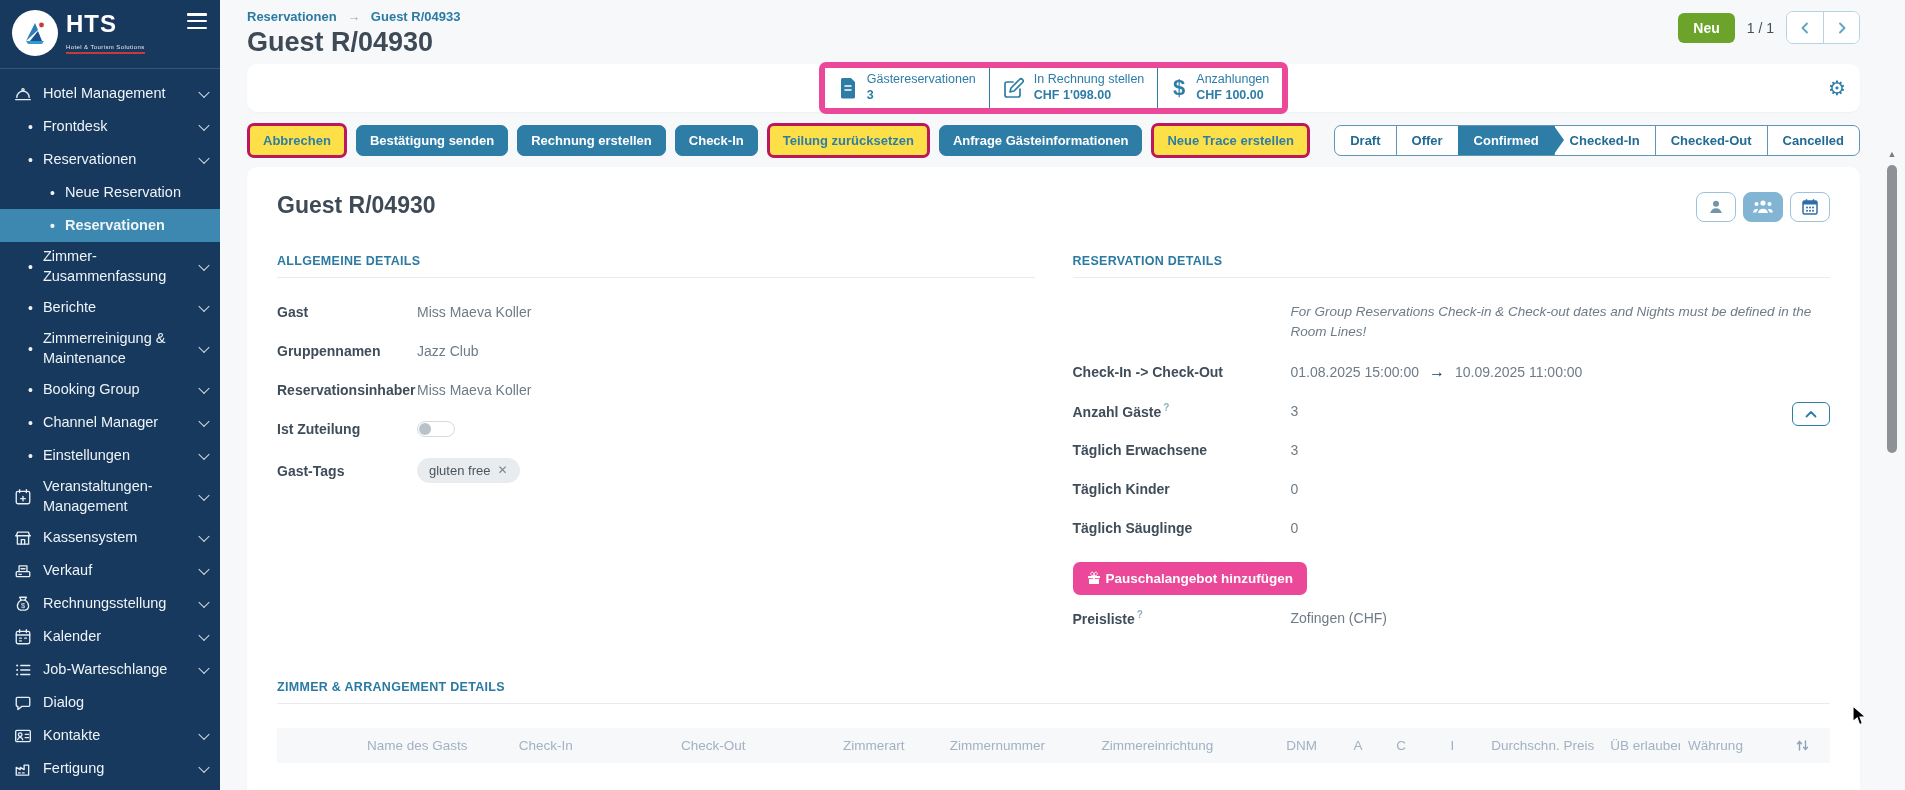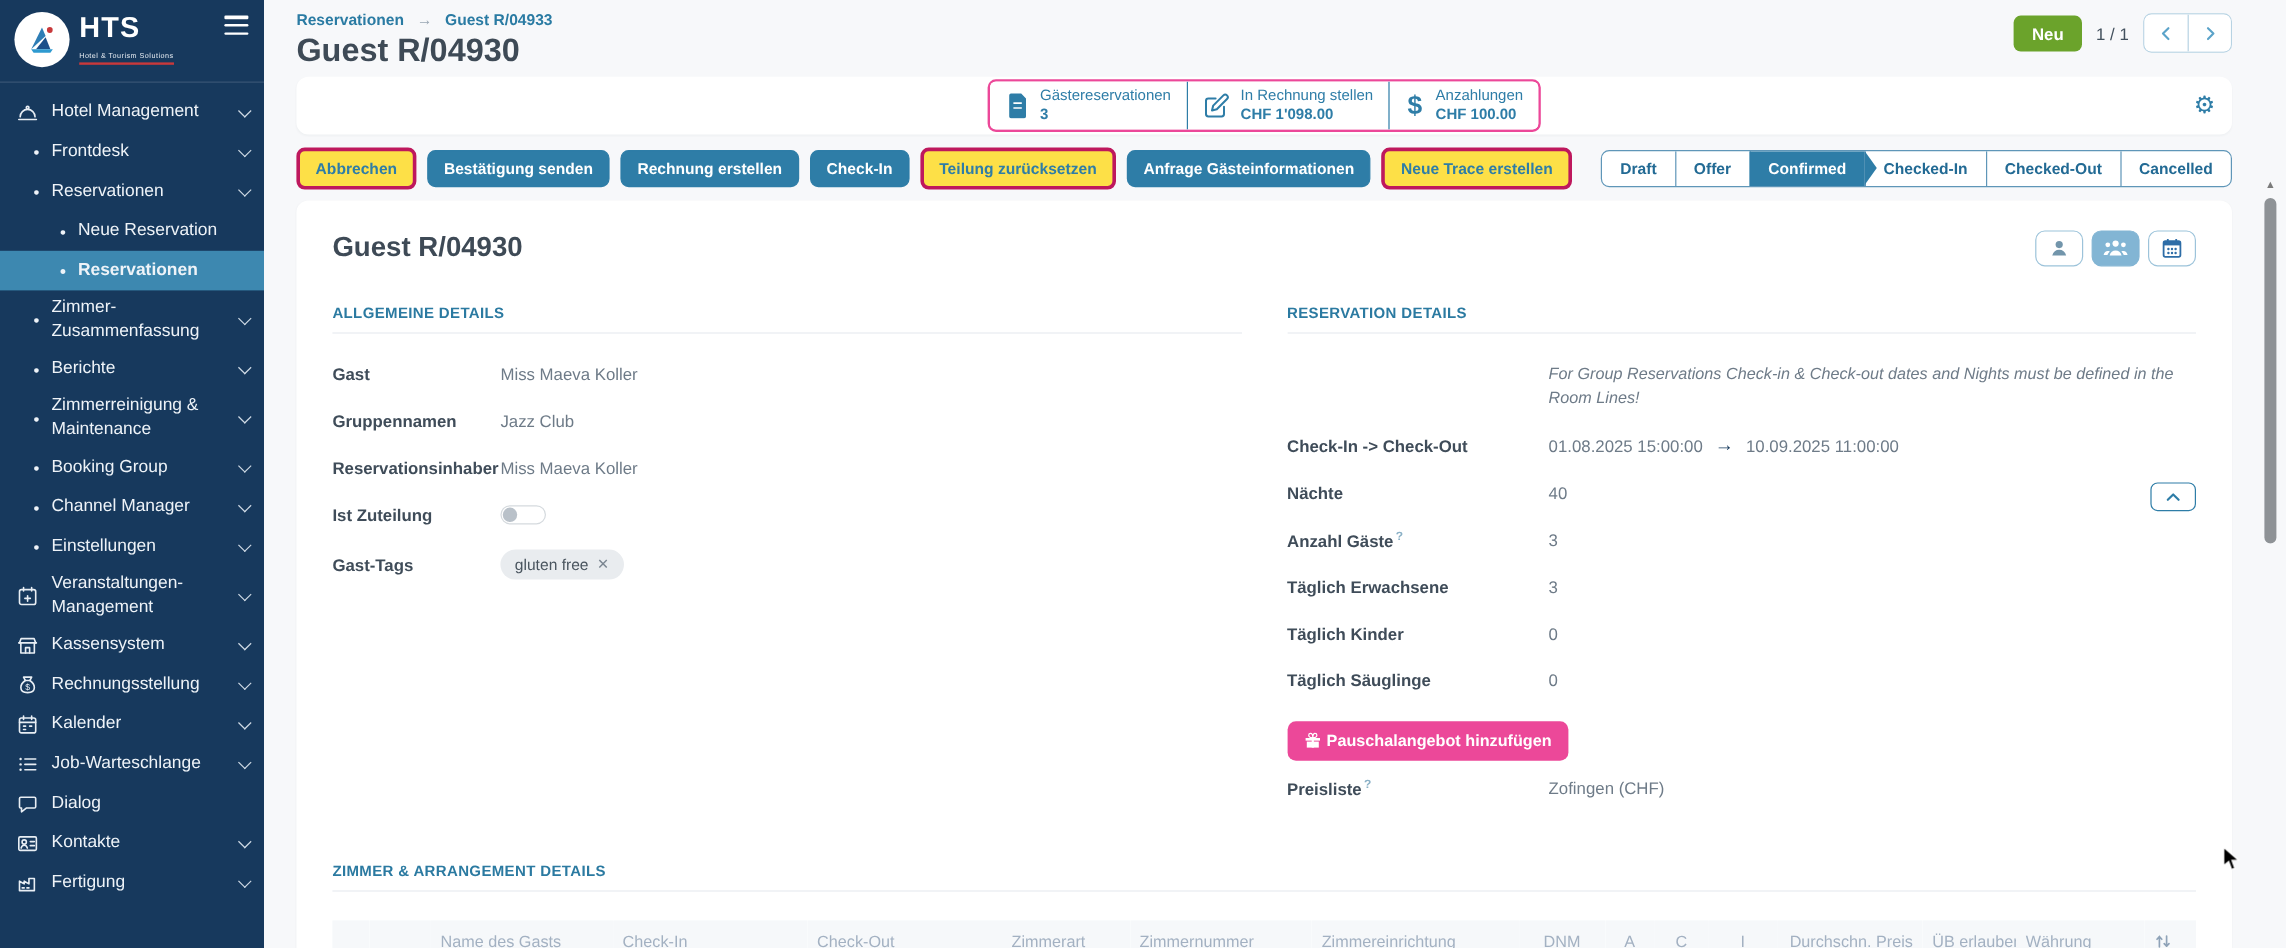--- a/index.html
+++ b/index.html
@@ -36,21 +36,21 @@
   .page-title { font-size:27px; font-weight:bold; color:#3e4a56; margin-top:3px; }
   .header-right { display:flex; align-items:center; gap:12px; padding-top:2px; }
   .btn-new { background:#6ba32b; color:#fff; font-size:14px; font-weight:bold; border:none; border-radius:6px; padding:7px 15px; cursor:pointer; }
   .pager-label { font-size:14px; color:#42505d; }
   .pager { display:flex; border:1px solid #b7d3e3; border-radius:7px; overflow:hidden; background:#fff; }
   .pager button { width:36px; height:31px; background:#fff; border:none; cursor:pointer; display:flex; align-items:center; justify-content:center; }
   .pager button + button { border-left:1px solid #b7d3e3; }
 
   
   .card-top { margin:2px 45px 0 27px; background:#fff; border-radius:10px; height:48px; display:flex; align-items:center; justify-content:center; position:relative; box-shadow:0 1px 2px rgba(20,40,60,.04); }
-  .stat-group { display:flex; border:2px solid #ec4899; border-radius:7px; overflow:hidden; background:#fff; }
+  .stat-group { display:flex; border:6px solid #ec4899; border-radius:7px; overflow:hidden; background:#fff; }
   .stat { display:flex; align-items:center; gap:9px; padding:4px 13px; cursor:pointer; background:#fff; border:none; }
   .stat + .stat { border-left:1px solid #2e7da7; }
   .stat-texts { text-align:left; line-height:1.25; }
   .stat-label { font-size:12.5px; color:#2e7da7; }
   .stat-value { font-size:12.5px; font-weight:bold; color:#2e7da7; }
   .gear-btn { position:absolute; right:14px; top:50%; transform:translateY(-50%); background:none; border:none; font-size:20px; color:#2e7da7; cursor:pointer; line-height:1; }
 
   
   .toolbar { margin:11px 45px 9px 27px; display:flex; align-items:center; gap:9px; }
   .abtn { font-size:13px; font-weight:bold; border-radius:7px; padding:7px 13px; cursor:pointer; white-space:nowrap; }
@@ -206,20 +206,30 @@
       <svg class="nav-ico" viewBox="0 0 16 16" fill="none" stroke="#e8eef4" stroke-width="1.2" stroke-linecap="round" stroke-linejoin="round">
           <path d="M2 6l1.2-3.2h9.6L14 6"></path>
           <line x1="1.5" y1="6" x2="14.5" y2="6"></line>
           <path d="M3 6v7.5h10V6"></path>
           <path d="M6.5 13.5V9.5h3v4"></path>
         </svg>
       <span class="nav-label">Kassensystem</span>
         <span class="nav-chev"></span>
     </div>
 
+    <div class="nav-item l0">
+      <svg class="nav-ico" viewBox="0 0 16 16" fill="none" stroke="#e8eef4" stroke-width="1.2" stroke-linecap="round" stroke-linejoin="round">
+          <rect x="2" y="8.5" width="12" height="4.5" rx="0.8"></rect>
+          <path d="M4.5 8.5V3.5h7v5"></path>
+          <line x1="6.3" y1="6" x2="9.7" y2="6"></line>
+          <line x1="4.5" y1="11" x2="6.5" y2="11"></line>
+        </svg>
+      <span class="nav-label">Verkauf</span>
+        <span class="nav-chev"></span>
+    </div>
 
     <div class="nav-item l0">
       <svg class="nav-ico" viewBox="0 0 16 16" fill="none" stroke="#e8eef4" stroke-width="1.2" stroke-linecap="round" stroke-linejoin="round">
           <path d="M6.3 4.5 5 2h6L9.7 4.5"></path>
           <path d="M6.3 4.5h3.4c1.9 1.3 3.3 3.2 3.3 5.2 0 2.3-2 3.8-5 3.8s-5-1.5-5-3.8c0-2 1.4-3.9 3.3-5.2z"></path>
           <text x="8" y="11.6" font-size="6.5" text-anchor="middle" fill="#e8eef4" stroke="none">$</text>
         </svg>
       <span class="nav-label">Rechnungsstellung</span>
         <span class="nav-chev"></span>
     </div>
@@ -444,24 +454,20 @@
       <div class="col col-right">
         <div class="sec-head">RESERVATION DETAILS</div>
 
         <div class="note">For Group Reservations Check-in &amp; Check-out dates and Nights must be defined in the Room Lines!</div>
 
         <div class="field">
           <span class="f-label">Check-In -&gt; Check-Out</span>
           <span class="f-value">01.08.2025 15:00:00</span>
           <span class="date-arrow">→</span>
           <span class="f-value">10.09.2025 11:00:00</span>
-        </div>
-        <div class="field">
-          <span class="f-label">Nächte</span>
-          <span class="f-value">40</span>
         </div>
         <div class="field">
           <span class="f-label"><span>Anzahl Gäste</span><span class="help">?</span></span>
           <span class="f-value">3</span>
         </div>
         <div class="field">
           <span class="f-label">Täglich Erwachsene</span>
           <span class="f-value">3</span>
         </div>
         <div class="field">

